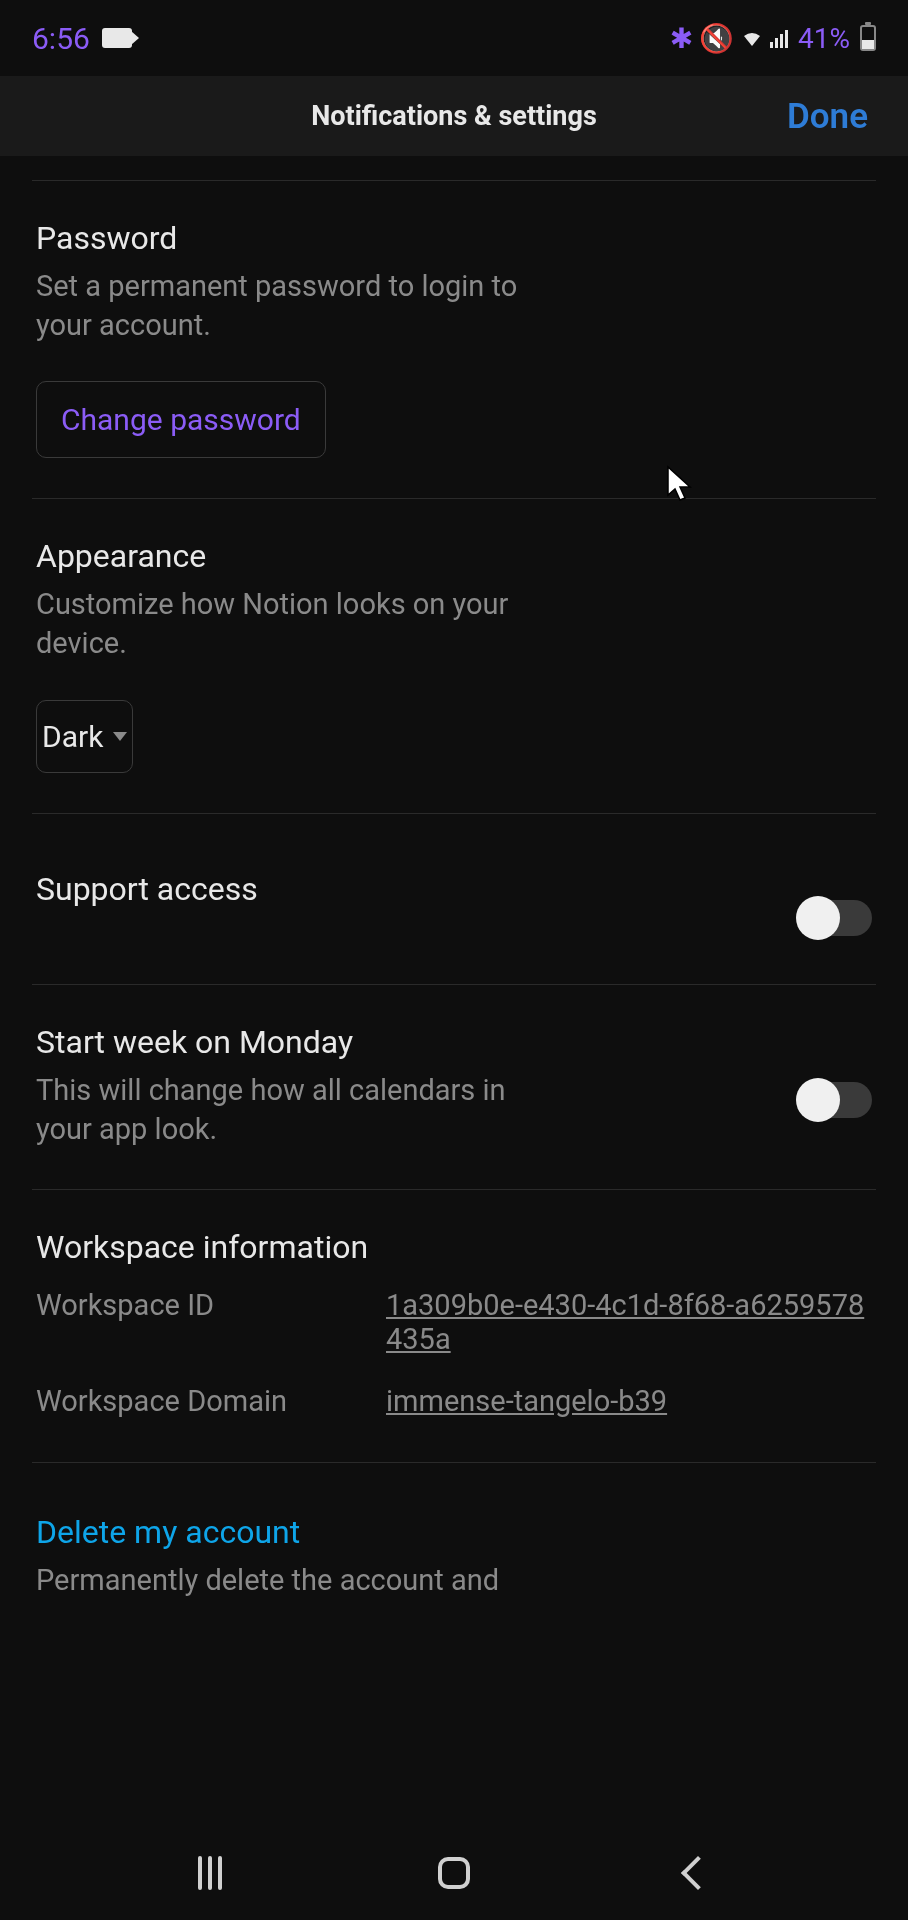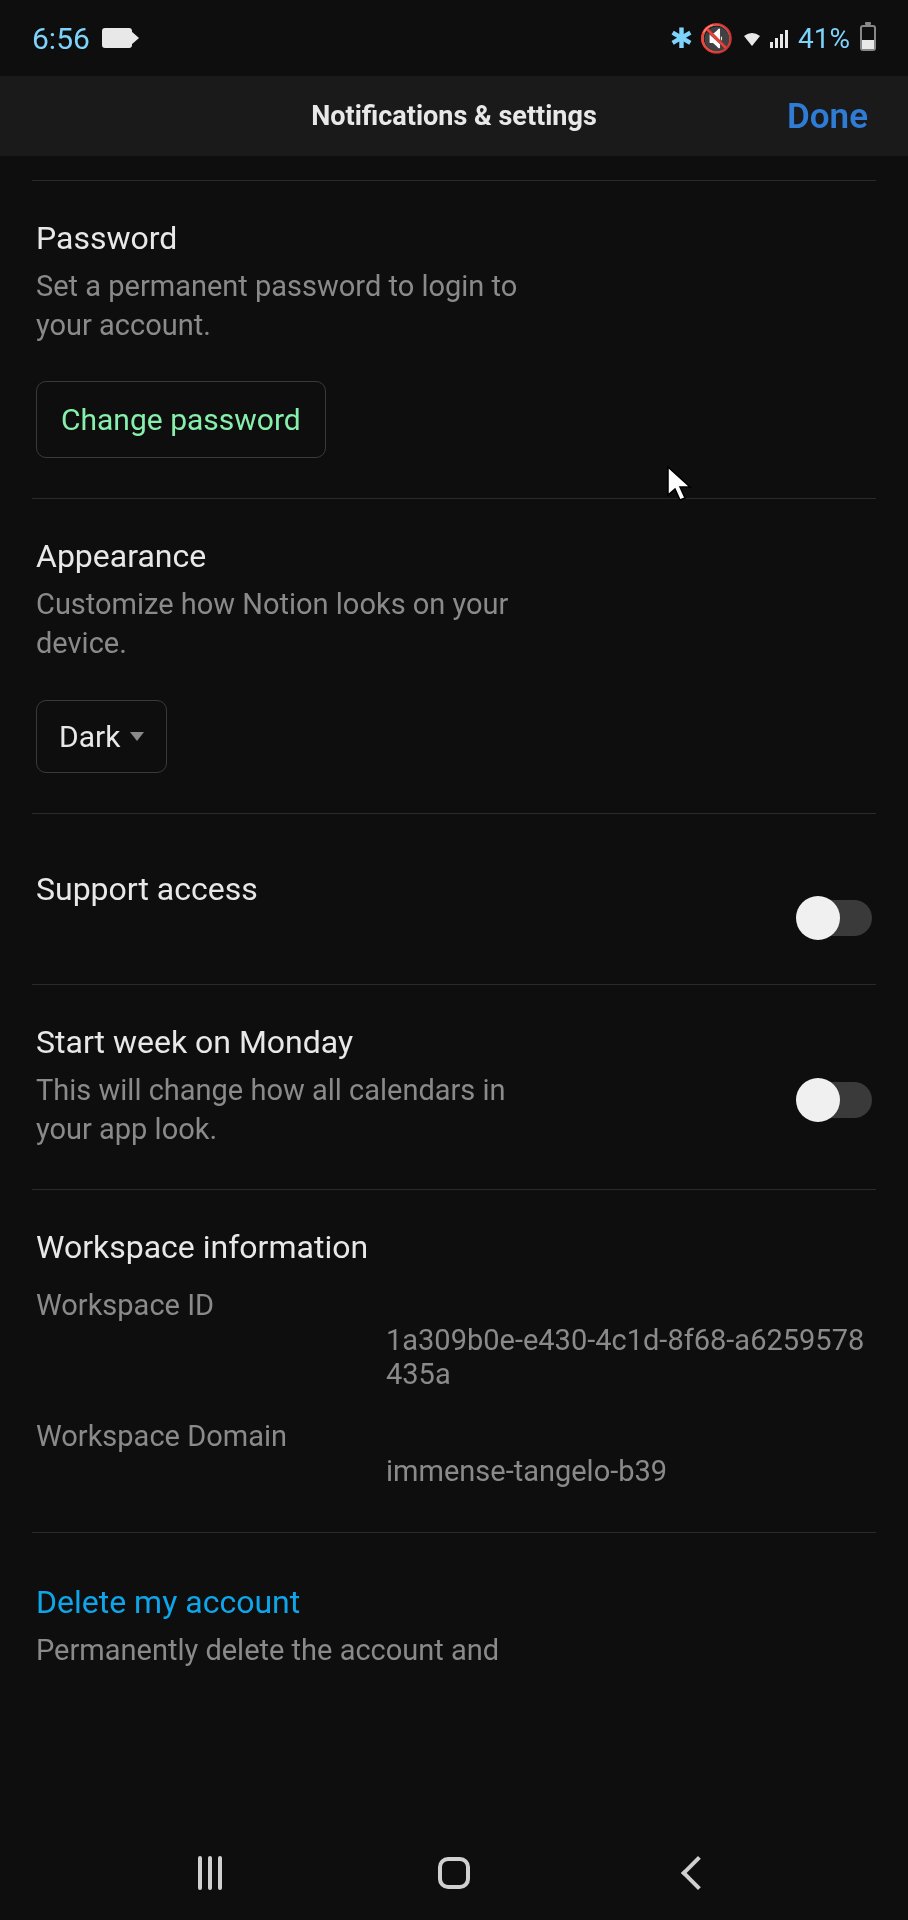--- a/index.html
+++ b/index.html
@@ -18,21 +18,21 @@
     }
     
     
     .status-bar {
       height: 76px;
       display: flex;
       align-items: center;
       justify-content: space-between;
       padding: 16px 32px;
       font-size: 30px;
-      color: #7dd3fc;
+      color: #8b5cf6;
     }
     .status-left {
       display: flex;
       align-items: center;
       gap: 12px;
     }
     .status-right {
       display: flex;
       align-items: center;
       gap: 6px;
@@ -137,30 +137,30 @@
       max-width: 520px;
     }
     
     .btn-outline {
       display: inline-block;
       margin-top: 36px;
       padding: 20px 24px;
       border: 1px solid #3a3a3a;
       border-radius: 10px;
       font-size: 30px;
-      color: #86efac;
+      color: #8b5cf6;
       background: transparent;
     }
     
     .dropdown-btn {
       display: inline-flex;
       align-items: center;
       gap: 10px;
       margin-top: 36px;
-      padding: 18px 22px;
+      padding: 18px 5px;
       border: 1px solid #3a3a3a;
       border-radius: 10px;
       font-size: 30px;
       color: #e8e8e8;
       background: transparent;
     }
     .chevron {
       width: 0;
       height: 0;
       border-left: 7px solid transparent;
@@ -209,22 +209,22 @@
     }
     .info-label {
       font-size: 29px;
       color: #8a8a8a;
       width: 320px;
       flex-shrink: 0;
     }
     .info-value {
       font-size: 29px;
       color: #8a8a8a;
+      text-decoration: underline;
       word-break: break-all;
-      margin-top: 35px;
     }
     .workspace-section {
       padding: 38px 0 44px 0;
     }
     .workspace-title {
       margin-bottom: 22px;
     }
     
     
     .delete-section {

